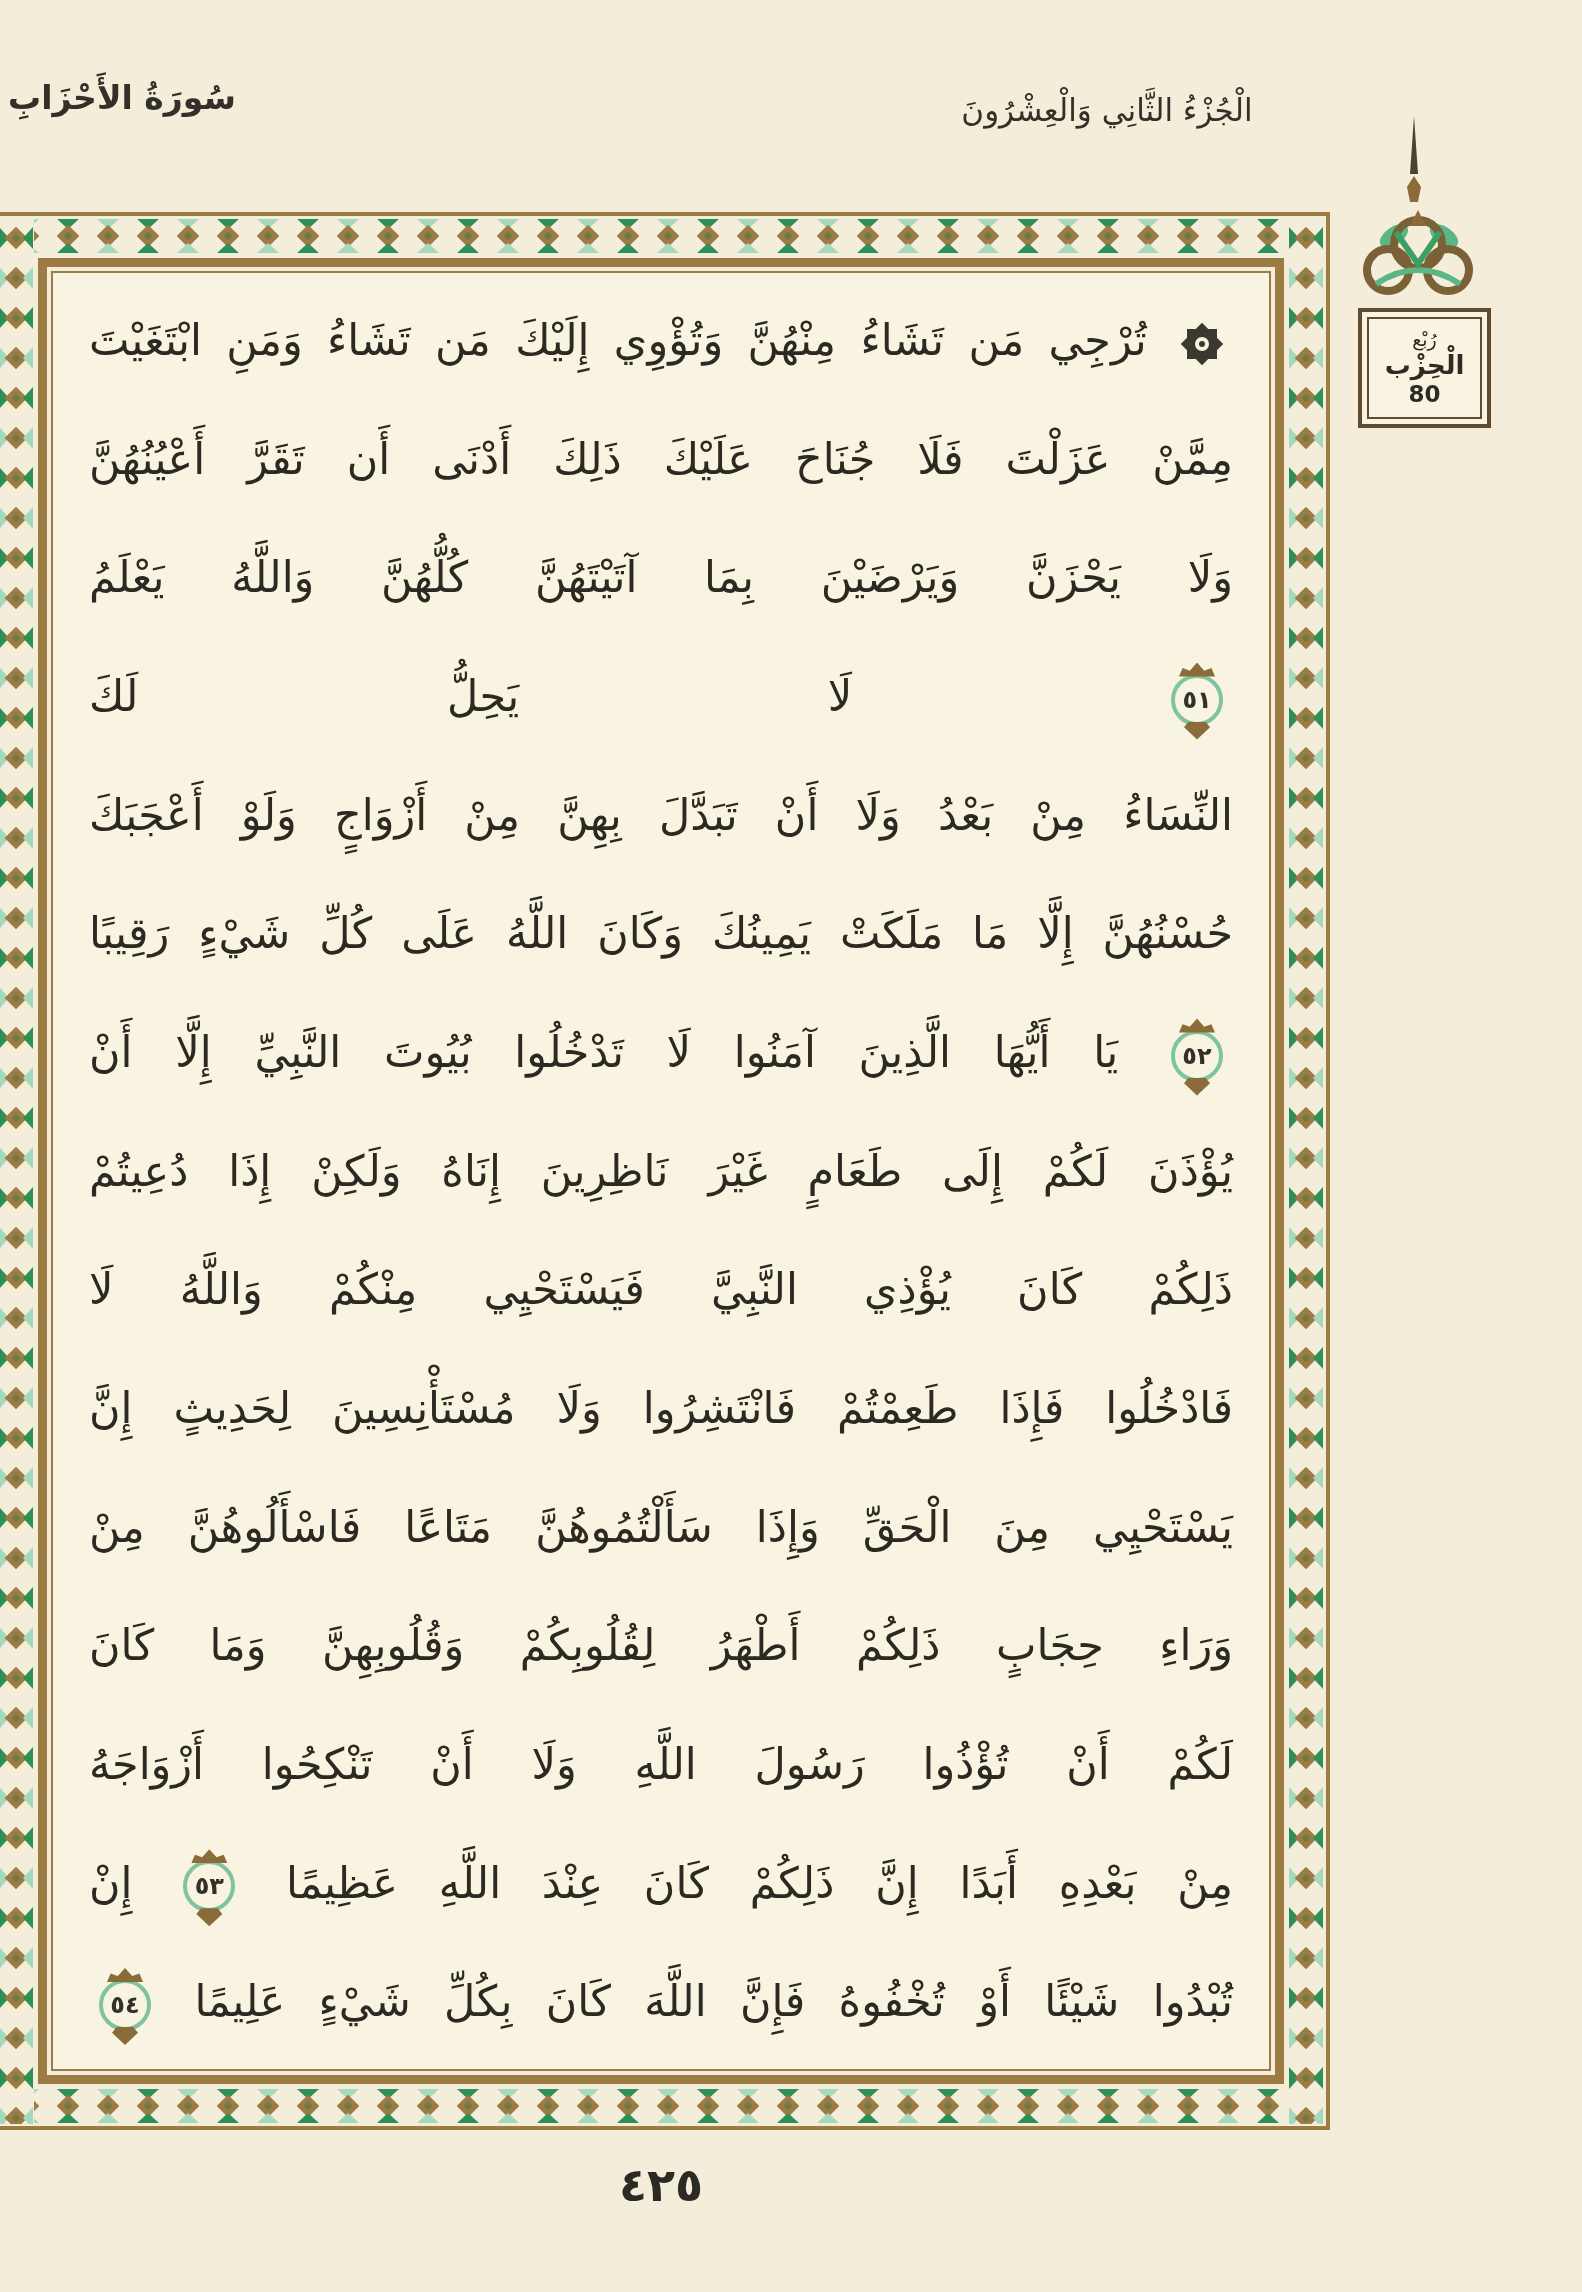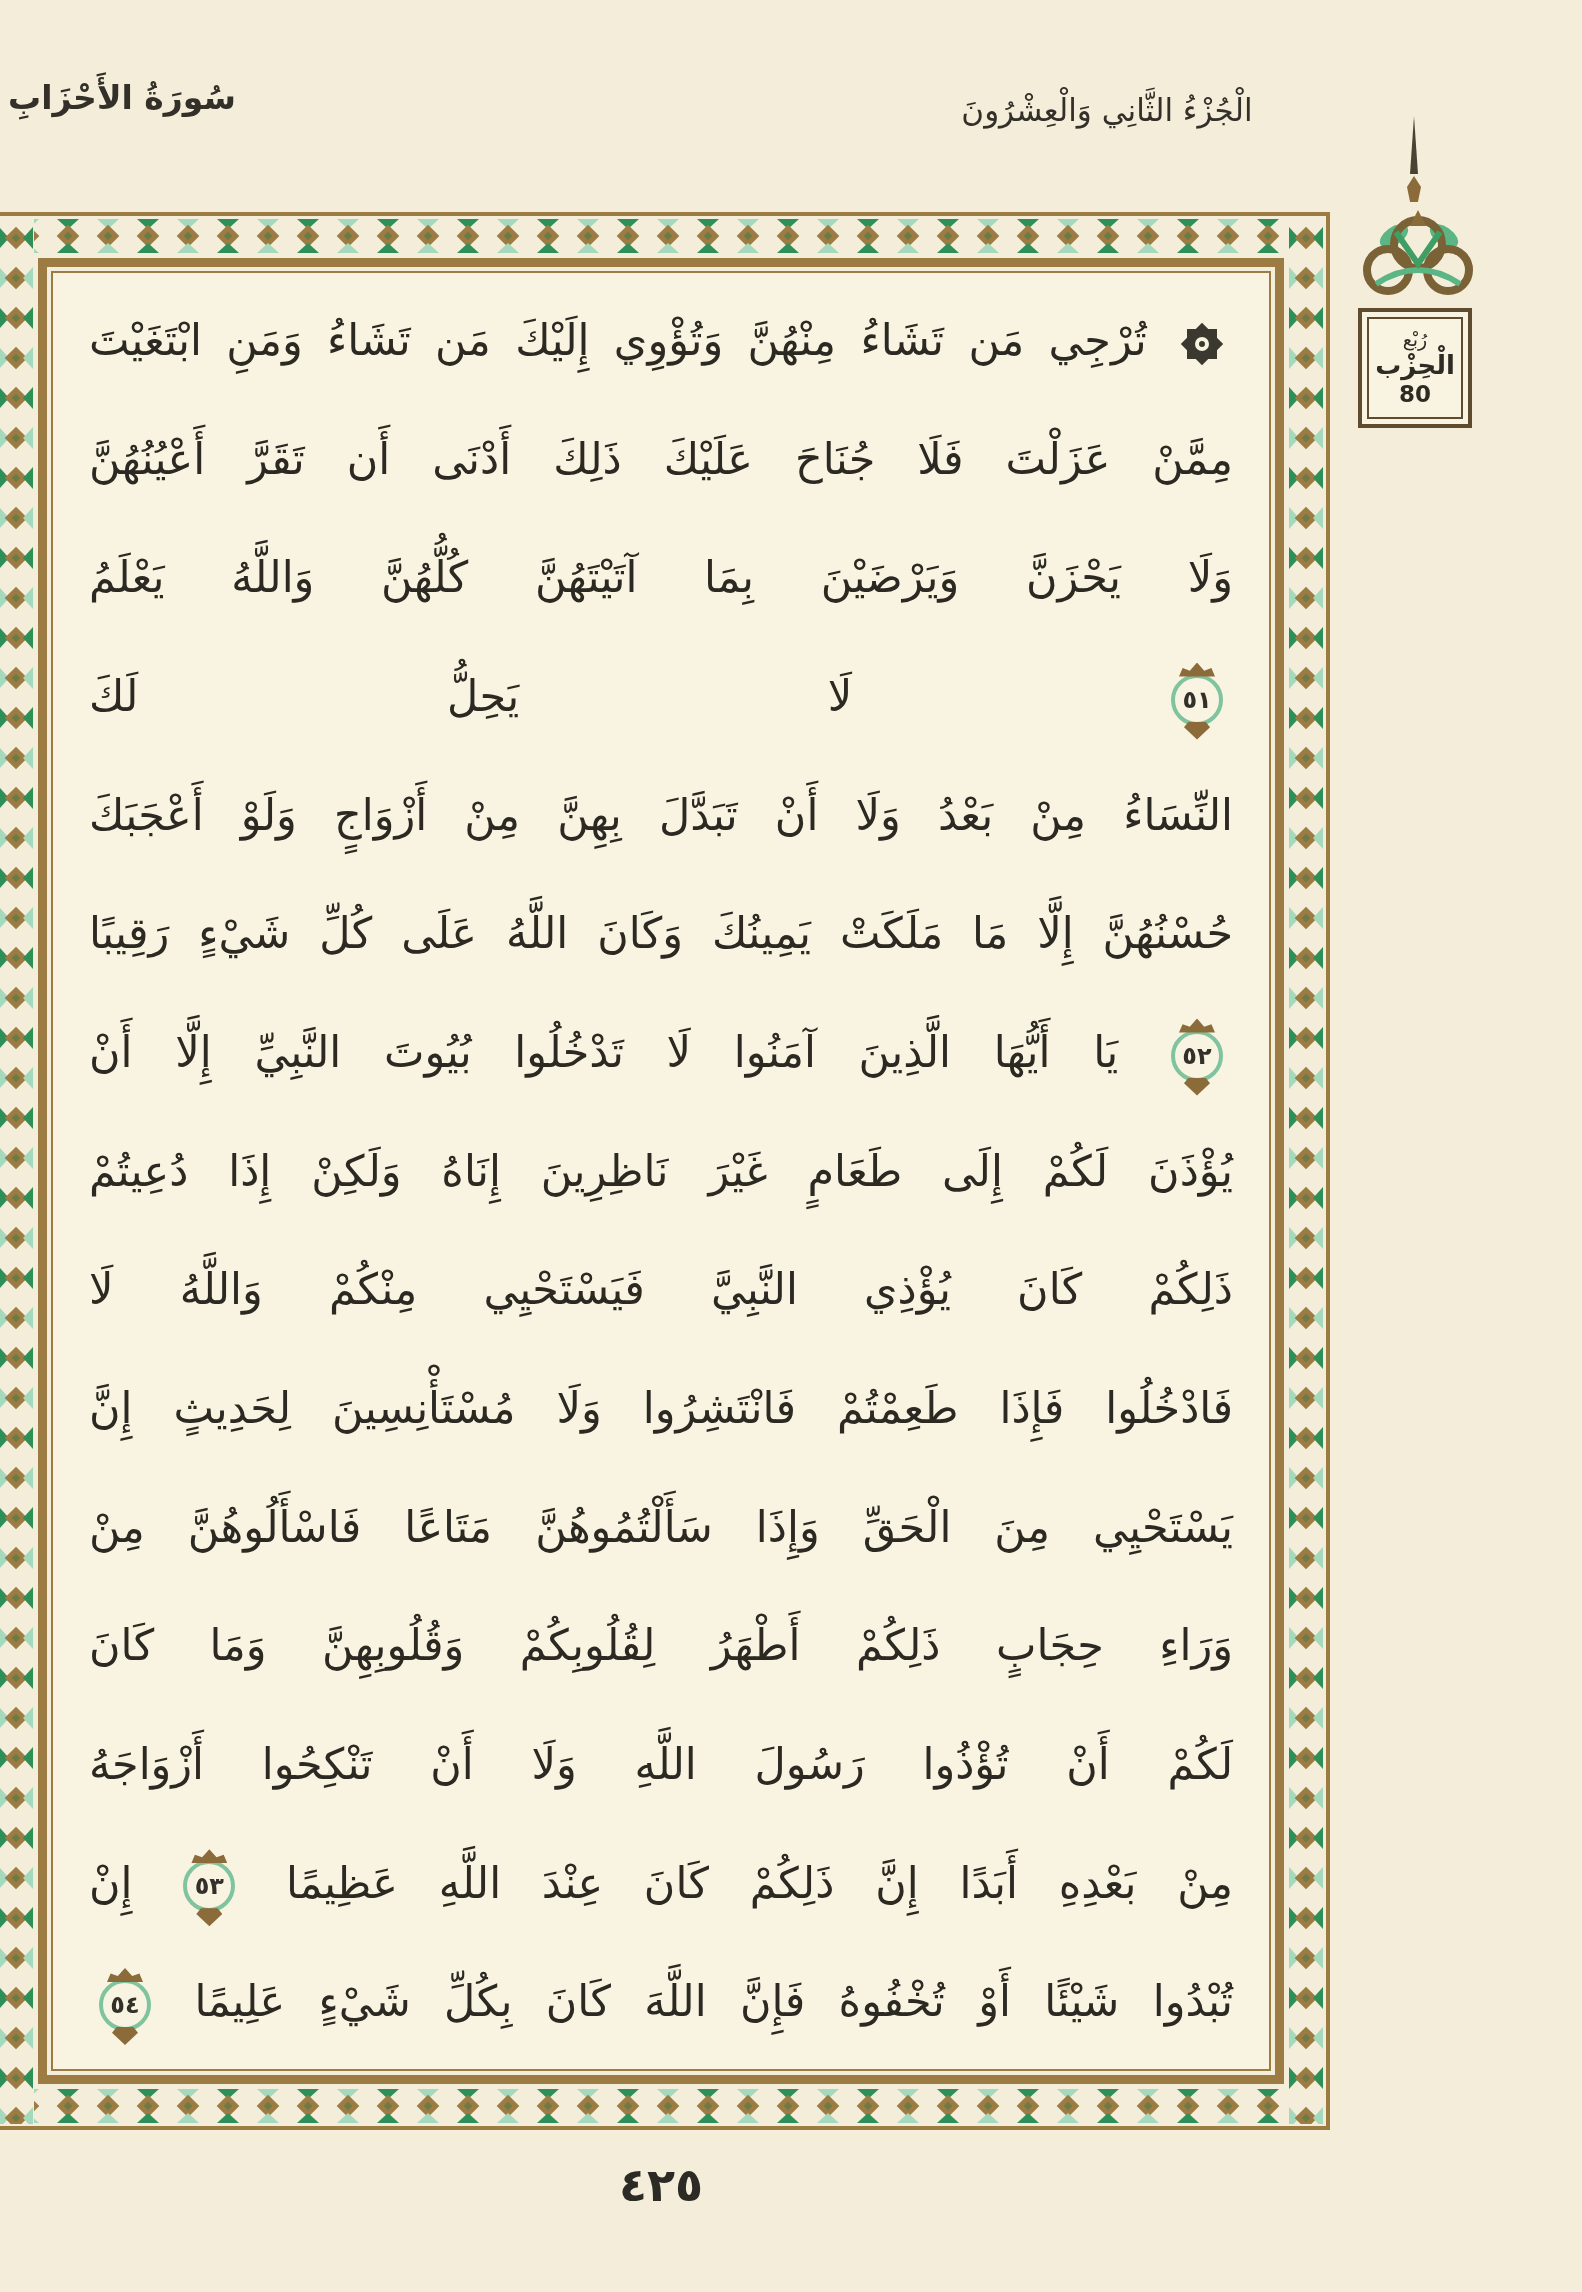--- a/index.html
+++ b/index.html
@@ -24,21 +24,21 @@
   .juz-header{position:absolute;left:935px;top:92px;width:440px;text-align:center;
     font-size:31px;font-weight:normal;color:#33302a;}
 
   
   .spike{position:absolute;left:1458px;top:116px;width:0;height:0;
     border-left:4px solid transparent;border-right:4px solid transparent;
     border-bottom:58px solid #4a4334;}
   .spike-knob{position:absolute;left:1455px;top:176px;width:14px;height:26px;background:var(--gold2);
     clip-path:polygon(50% 0,100% 42%,78% 100%,22% 100%,0 42%);}
   .knot{position:absolute;left:1396px;top:204px;}
-  .hizb-box{position:absolute;left:1406px;top:308px;width:114px;height:120px;
+  .hizb-box{position:absolute;left:1406px;top:308px;width:133px;height:120px;
     border:4px solid var(--brown);background:var(--panel);box-sizing:border-box;}
   .hizb-box-inner{position:absolute;inset:5px;border:2px solid var(--brown);
     display:flex;flex-direction:column;align-items:center;justify-content:center;color:#2e2b24;}
   .hizb-top{font-size:19px;line-height:22px;}
   .hizb-main{font-size:26px;font-weight:bold;line-height:30px;text-align:right;}
   .hizb-num{font-size:23px;font-weight:bold;line-height:28px;}
 
   
   .frame{position:absolute;left:40px;top:212px;width:1338px;height:1918px;box-sizing:border-box;
     border:4px solid var(--gold);background:var(--page);}

